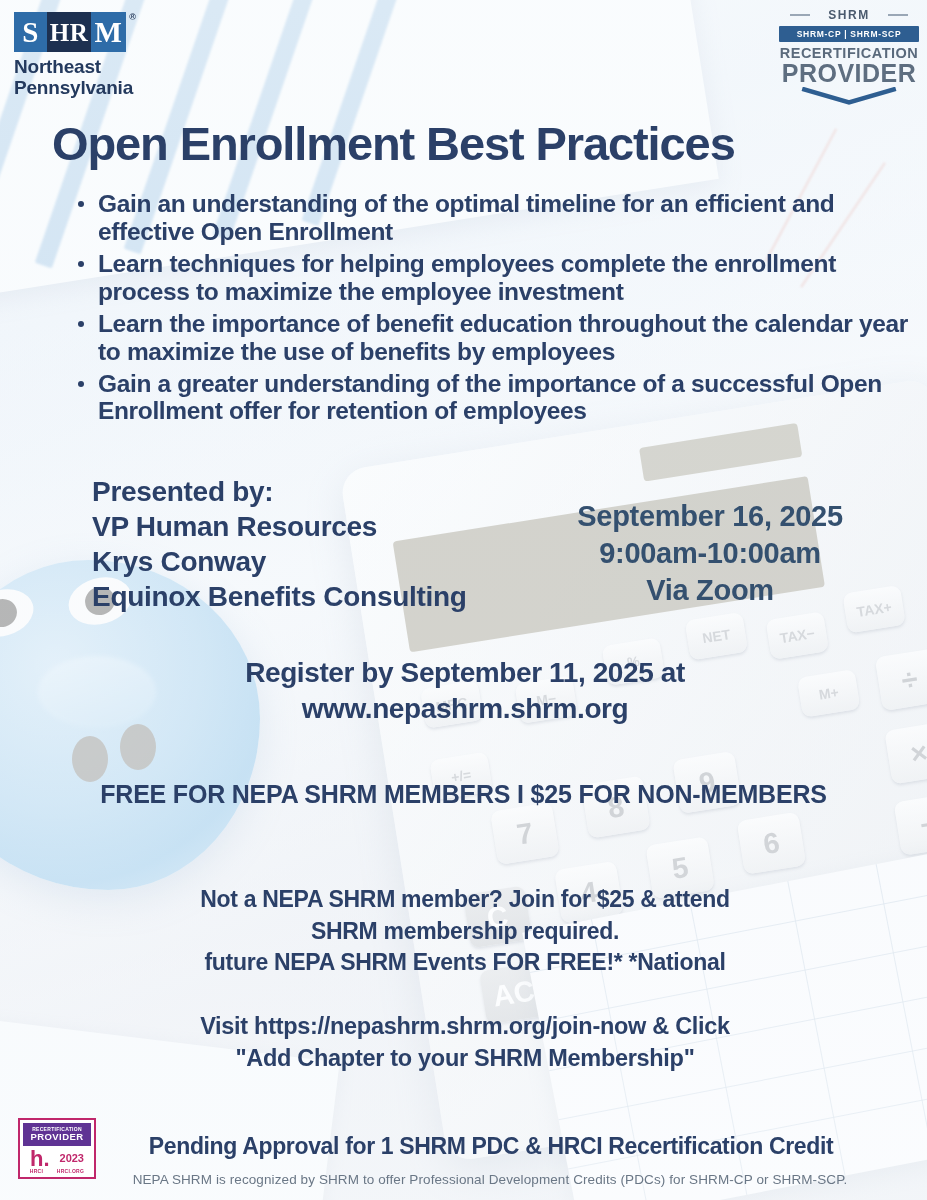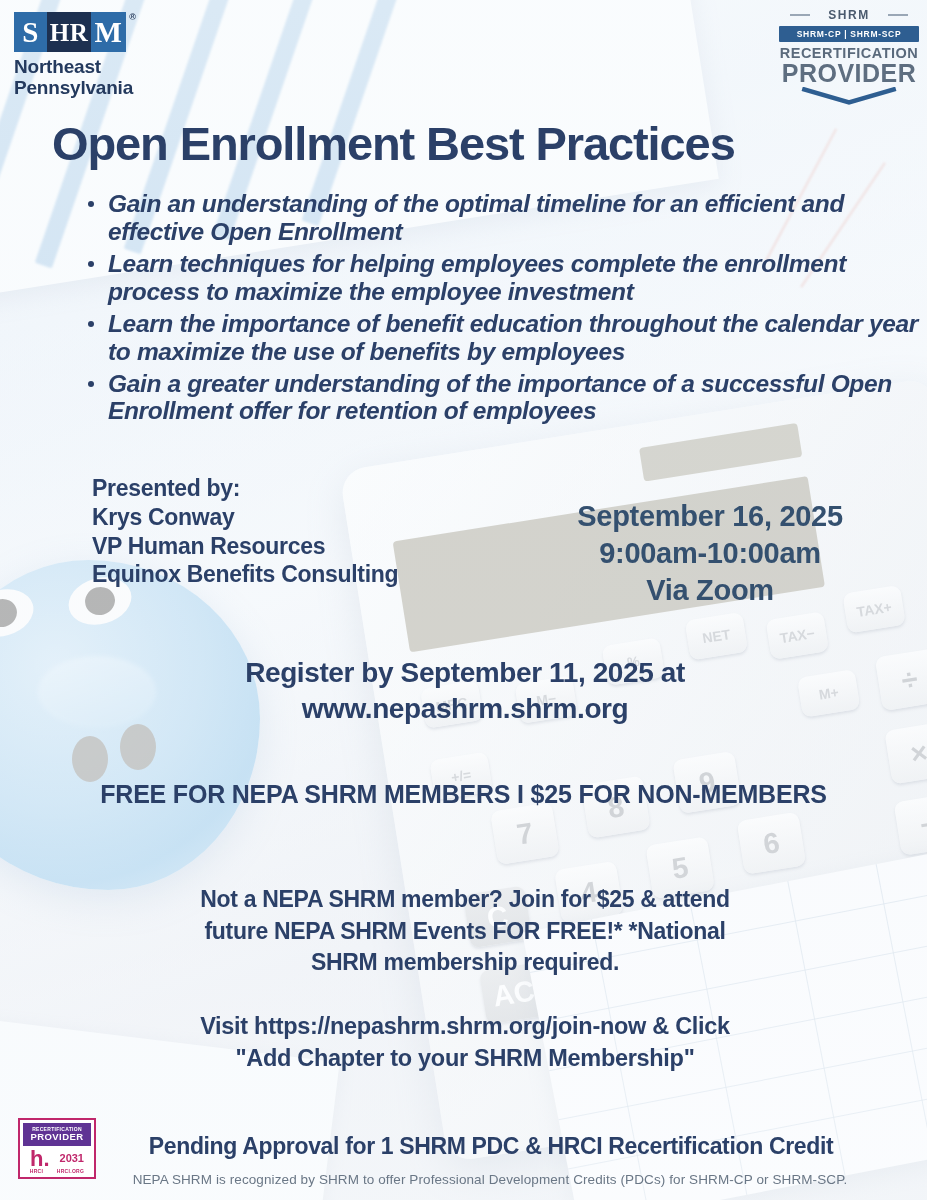--- a/index.html
+++ b/index.html
@@ -151,35 +151,35 @@
   .rp-chev{ margin-top:2px; height:18px; }
 
   
   .title{
     position:absolute; left:52px; top:116px; width:830px;
     color:#2b4068; font-size:47px; font-weight:700; letter-spacing:-1.1px;
     font-family:"Liberation Sans",sans-serif;
   }
 
   
-  .bullets{ position:absolute; left:78px; top:190px; width:840px; list-style:none;font-style:italic; }
+  .bullets{ position:absolute; left:68px; top:190px; width:840px; list-style:none; }
   .bullets li{
     position:relative; padding-left:30px; margin-bottom:4px;
     color:#2b4068; font-size:24.5px; font-weight:700; line-height:1.14;
     letter-spacing:-.35px;
   }
   .bullets li:before{
     content:""; position:absolute; left:10px; top:11px;
     width:6px; height:6px; border-radius:50%; background:#2b4068;
   }
 
   
   .presenter{
     position:absolute; left:92px; top:474px;
-    color:#2b4068; font-size:23px; font-weight:700; line-height:1.25; letter-spacing:-.3px;
+    color:#2b4068; font-size:28px; font-weight:700; line-height:1.25; letter-spacing:-.3px;
   }
   
   .datetime{
     position:absolute; left:540px; top:498px; width:340px; text-align:center;
     color:#34506f; font-size:29px; font-weight:700; line-height:1.28; letter-spacing:-.3px;
   }
 
   
   .register{
     position:absolute; left:140px; top:655px; width:650px; text-align:center;
@@ -343,57 +343,57 @@
 
   <ul class="bullets">
     <li>Gain an understanding of the optimal timeline for an efficient and effective Open Enrollment</li>
     <li>Learn techniques for helping employees complete the enrollment process to maximize the employee investment</li>
     <li>Learn the importance of benefit education throughout the calendar year to maximize the use of benefits by employees</li>
     <li>Gain a greater understanding of the importance of a successful Open Enrollment offer for retention of employees</li>
   </ul>
 
   <div class="presenter">
     <div>Presented by:</div>
+    <div>VP Human Resources</div>
     <div>Krys Conway</div>
-    <div>VP Human Resources</div>
     <div>Equinox Benefits Consulting</div>
   </div>
 
   <div class="datetime">
     <div>September 16, 2025</div>
     <div>9:00am-10:00am</div>
     <div>Via Zoom</div>
   </div>
 
   <div class="register">
     <div>Register by September 11, 2025 at</div>
     <div>www.nepashrm.shrm.org</div>
   </div>
 
   <div class="price">FREE FOR NEPA SHRM MEMBERS I $25 FOR NON-MEMBERS</div>
 
   <div class="joinpara">
     <div>Not a NEPA SHRM member? Join for $25 &amp; attend</div>
+    <div>SHRM membership required.</div>
     <div>future NEPA SHRM Events FOR FREE!* *National</div>
-    <div>SHRM membership required.</div>
   </div>
 
   <div class="visit">
     <div>Visit https://nepashrm.shrm.org/join-now &amp; Click</div>
     <div>"Add Chapter to your SHRM Membership"</div>
   </div>
 
   <div class="hrci">
     <div class="hr-top">
       <div class="hr-t1">RECERTIFICATION</div>
       <div class="hr-t2">PROVIDER</div>
     </div>
     <div class="hr-bot">
       <div class="hr-h">h.</div>
-      <div class="hr-y">2031</div>
+      <div class="hr-y">2023</div>
     </div>
     <div class="hr-lbl">
       <div class="hr-s">HRCI</div>
       <div class="hr-s">HRCI.ORG</div>
     </div>
   </div>
 
   <div class="pending">Pending Approval for 1 SHRM PDC &amp; HRCI Recertification Credit</div>
   <div class="disclaim">NEPA SHRM is recognized by SHRM to offer Professional Development Credits (PDCs) for  SHRM-CP or SHRM-SCP.</div>
 

